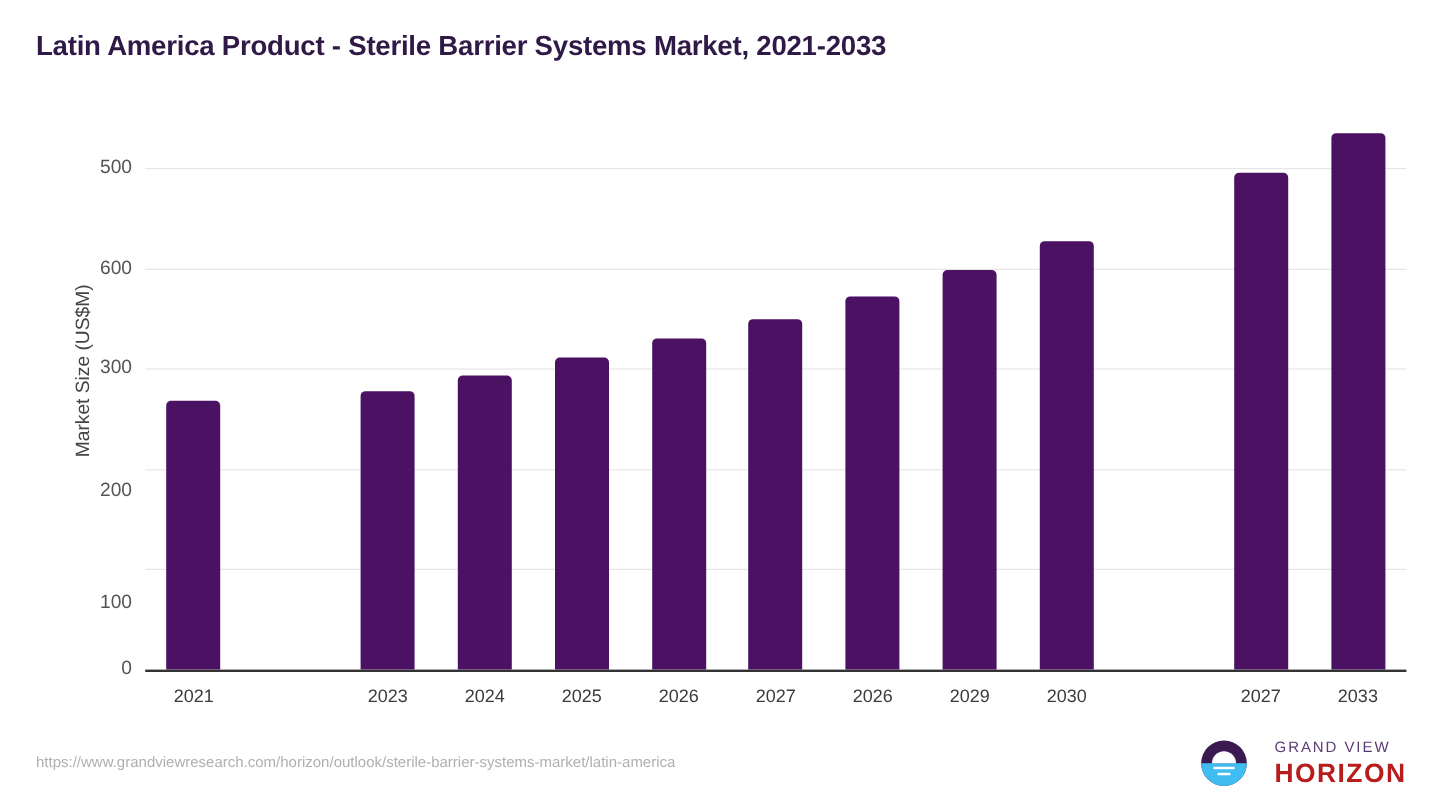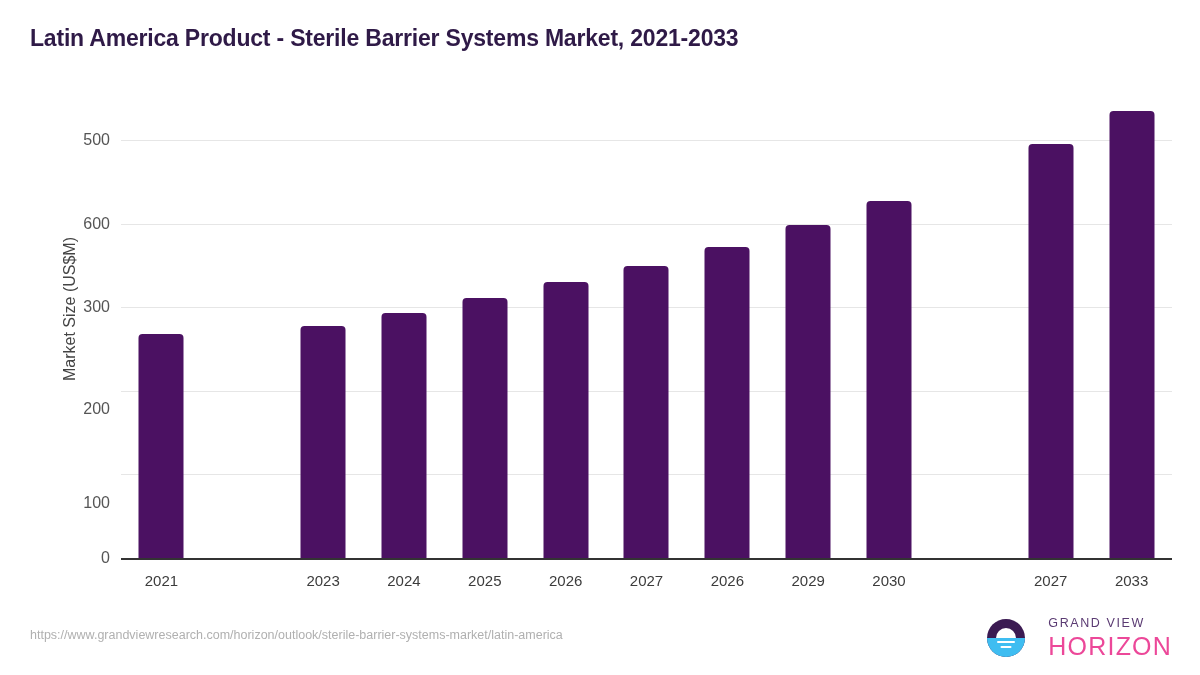--- a/index.html
+++ b/index.html
@@ -182,24 +182,24 @@
     flex-direction: column;
     line-height: 1;
   }
   .logo-text .grand-view {
     font-size: 12.5px;
     letter-spacing: 1.6px;
     color: #5a3a72;
     margin-bottom: 4px;
   }
   .logo-text .horizon {
-    font-size: 25px;
-    font-weight: normal;
+    font-size: 22px;
+    font-weight: bold;
     letter-spacing: 1.2px;
-    color: #ec4899;
+    color: #b91c1c;
   }
 </style>
 </head>
 <body>
 
 <div class="page">
 
   <div class="chart-title">Latin America Product - Sterile Barrier Systems Market, 2021-2033</div>
 
   <div class="plot-wrap">

